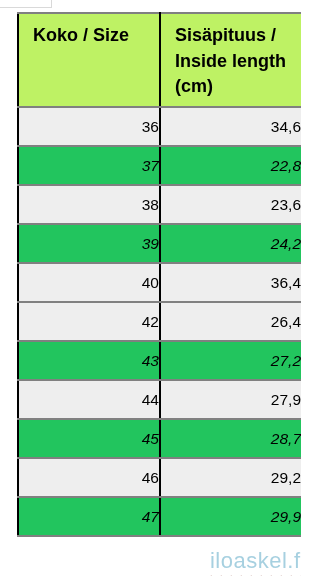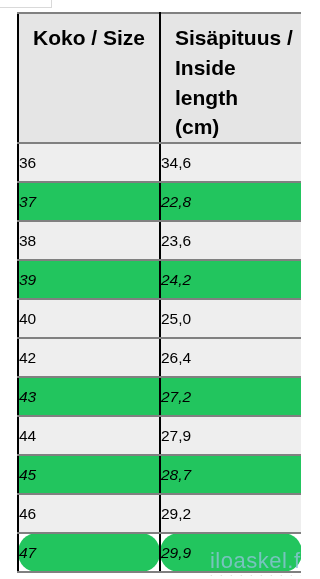--- a/index.html
+++ b/index.html
@@ -67,45 +67,45 @@
     padding: 0;
     margin: 0;
     color: #000000;
   }
 
   
   thead th {
     height: 92px;
     vertical-align: top;
     font-weight: bold;
-    font-size: 21px;
+    font-size: 18px;
     line-height: 1.42;
-    background: #e5e5e5;
+    background: #bef264;
     border-top: 3px solid #808080;
     border-bottom: 2px solid #808080;
   }
   thead th .th-inner {
     padding: 9px 0 0 14px;
     text-align: left;
     white-space: pre-line;
   }
 
   
   tbody td {
     height: 37px;
-    text-align: left;
+    text-align: right;
     vertical-align: middle;
     font-size: 15.5px;
     font-weight: normal;
     line-height: 1;
   }
   tbody tr.shaded td { background: #eeeeee; }
   tbody tr.plain  td { background: #22c55e; font-style: italic; }
 
-  tbody tr:last-child td { border-bottom: 2px solid #808080; border-radius: 19px; }
+  tbody tr:last-child td { border-bottom: 2px solid #808080; }
 
   
   #watermark {
     position: absolute;
     right: -4px;
     bottom: 1px;
     font-family: "Liberation Sans", sans-serif;
     font-size: 22px;
     letter-spacing: 0.5px;
     color: #8fc4d8;
@@ -162,21 +162,21 @@
       <tr class="shaded">
         <td>38</td>
         <td>23,6</td>
       </tr>
       <tr class="plain">
         <td>39</td>
         <td>24,2</td>
       </tr>
       <tr class="shaded">
         <td>40</td>
-        <td>25,0</td>
+        <td>36,4</td>
       </tr>
       <tr class="shaded">
         <td>42</td>
         <td>26,4</td>
       </tr>
       <tr class="plain">
         <td>43</td>
         <td>27,2</td>
       </tr>
       <tr class="shaded">

